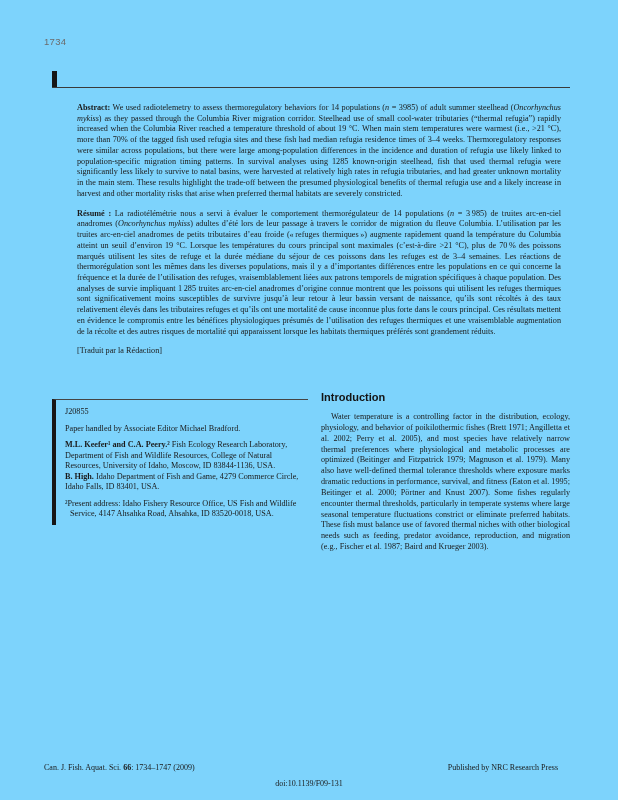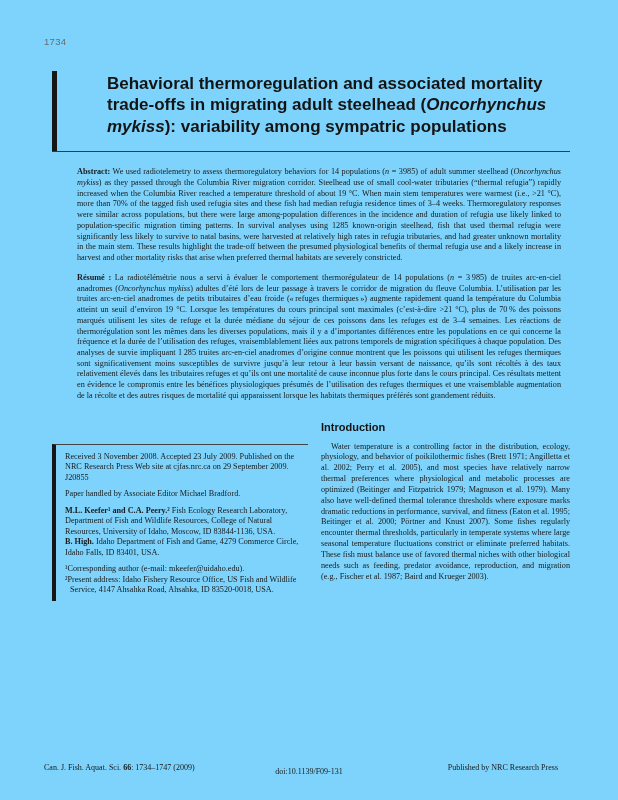--- a/index.html
+++ b/index.html
@@ -55,63 +55,61 @@
     border-top:1.2px solid #444;
     border-left:4px solid #161616;
     padding:7px 1px 5px 9px;
     font-size:8.2px;line-height:1.28;
   }
   .info-box p{margin:0 0 6px 0;}
   .info-box p.tight{margin:0;}
   .hang{padding-left:5px;text-indent:-5px;}
   .intro-heading{
     font-family:"Liberation Sans", sans-serif;
-    font-weight:bold;font-size:11px;margin:3px 0 0 0;color:#141414;
+    font-weight:bold;font-size:11px;margin:18px 0 0 0;color:#141414;
   }
   .intro-text{
     margin:9px 0 0 0;
     font-size:8.2px;line-height:1.32;
     text-align:justify;text-indent:10px;
   }
   .footer{
     position:absolute;left:44px;right:44px;bottom:26px;
     font-size:8px;height:11px;
   }
   .footer .f-left{position:absolute;left:0;top:0;}
-  .footer .f-center{position:absolute;left:50%;transform:translateX(-50%);top:4px;}
+  .footer .f-center{position:absolute;left:50%;transform:translateX(-50%);top:16px;}
   .footer .f-right{position:absolute;right:16px;top:0;}
 </style>
 </head>
 <body>
 
 <div class="page">
 
   <div class="pagenum">1734</div>
 
   <div class="title-block">
-    <h1 class="title rich"><span>Behavioral thermoregulation and associated mortality trade-offs in migrating adult steelhead (</span><span style="font-style: italic;">Oncorhynchus mykiss</span><span>): variability among sympatric populations</span></h1>
   </div>
 
   <div class="head-rule"></div>
 
   <div class="abstract-wrap">
     <p class="rich"><span style="font-weight: bold;">Abstract:</span><span> We used radiotelemetry to assess thermoregulatory behaviors for 14 populations (</span><span style="font-style: italic;">n</span><span> = 3985) of adult summer steelhead (</span><span style="font-style: italic;">Oncorhynchus mykiss</span><span>) as they passed through the Columbia River migration corridor. Steelhead use of small cool-water tributaries (“thermal refugia”) rapidly increased when the Columbia River reached a temperature threshold of about 19 °C. When main stem temperatures were warmest (i.e., &gt;21 °C), more than 70% of the tagged fish used refugia sites and these fish had median refugia residence times of 3–4 weeks. Thermoregulatory responses were similar across populations, but there were large among-population differences in the incidence and duration of refugia use likely linked to population-specific migration timing patterns. In survival analyses using 1285 known-origin steelhead, fish that used thermal refugia were significantly less likely to survive to natal basins, were harvested at relatively high rates in refugia tributaries, and had greater unknown mortality in the main stem. These results highlight the trade-off between the presumed physiological benefits of thermal refugia use and a likely increase in harvest and other mortality risks that arise when preferred thermal habitats are severely constricted.</span></p>
     <p class="rich"><span style="font-weight: bold;">Résumé :</span><span> La radiotélémétrie nous a servi à évaluer le comportement thermorégulateur de 14 populations (</span><span style="font-style: italic;">n</span><span> = 3 985) de truites arc-en-ciel anadromes (</span><span style="font-style: italic;">Oncorhynchus mykiss</span><span>) adultes d’été lors de leur passage à travers le corridor de migration du fleuve Columbia. L’utilisation par les truites arc-en-ciel anadromes de petits tributaires d’eau froide (« refuges thermiques ») augmente rapidement quand la température du Columbia atteint un seuil d’environ 19 °C. Lorsque les températures du cours principal sont maximales (c’est-à-dire &gt;21 °C), plus de 70 % des poissons marqués utilisent les sites de refuge et la durée médiane du séjour de ces poissons dans les refuges est de 3–4 semaines. Les réactions de thermorégulation sont les mêmes dans les diverses populations, mais il y a d’importantes différences entre les populations en ce qui concerne la fréquence et la durée de l’utilisation des refuges, vraisemblablement liées aux patrons temporels de migration spécifiques à chaque population. Des analyses de survie impliquant 1 285 truites arc-en-ciel anadromes d’origine connue montrent que les poissons qui utilisent les refuges thermiques sont significativement moins susceptibles de survivre jusqu’à leur retour à leur bassin versant de naissance, qu’ils sont récoltés à des taux relativement élevés dans les tributaires refuges et qu’ils ont une mortalité de cause inconnue plus forte dans le cours principal. Ces résultats mettent en évidence le compromis entre les bénéfices physiologiques présumés de l’utilisation des refuges thermiques et une vraisemblable augmentation de la récolte et des autres risques de mortalité qui apparaissent lorsque les habitats thermiques préférés sont grandement réduits.</span></p>
+    <p class="traduit">[Traduit par la Rédaction]</p>
   </div>
 
   <div class="columns">
 
     <div class="col-left">
       <div class="info-box">
-        <p class="tight">Received 3 November 2008. Accepted 23 July 2009. Published on the NRC Research Press Web site at cjfas.nrc.ca on 29 September 2009.</p>
         <p>J20855</p>
         <p>Paper handled by Associate Editor Michael Bradford.</p>
         <p class="tight rich"><span style="font-weight: bold;">M.L. Keefer¹ and C.A. Peery.²</span><span> Fish Ecology Research Laboratory, Department of Fish and Wildlife Resources, College of Natural Resources, University of Idaho, Moscow, ID 83844-1136, USA.</span></p>
         <p class="rich"><span style="font-weight: bold;">B. High.</span><span> Idaho Department of Fish and Game, 4279 Commerce Circle, Idaho Falls, ID 83401, USA.</span></p>
-        <p class="tight hang">¹Corresponding author (e-mail: mkeefer@uidaho.edu).</p>
         <p class="tight hang">²Present address: Idaho Fishery Resource Office, US Fish and Wildlife Service, 4147 Ahsahka Road, Ahsahka, ID 83520-0018, USA.</p>
       </div>
     </div>
 
     <div class="col-right">
       <h2 class="intro-heading">Introduction</h2>
       <p class="intro-text">Water temperature is a controlling factor in the distribution, ecology, physiology, and behavior of poikilothermic fishes (Brett 1971; Angilletta et al. 2002; Perry et al. 2005), and most species have relatively narrow thermal preferences where physiological and metabolic processes are optimized (Beitinger and Fitzpatrick 1979; Magnuson et al. 1979). Many also have well-defined thermal tolerance thresholds where exposure marks dramatic reductions in performance, survival, and fitness (Eaton et al. 1995; Beitinger et al. 2000; Pörtner and Knust 2007). Some fishes regularly encounter thermal thresholds, particularly in temperate systems where large seasonal temperature fluctuations constrict or eliminate preferred habitats. These fish must balance use of favored thermal niches with other biological needs such as feeding, predator avoidance, reproduction, and migration (e.g., Fischer et al. 1987; Baird and Krueger 2003).</p>
     </div>
 
   </div>

